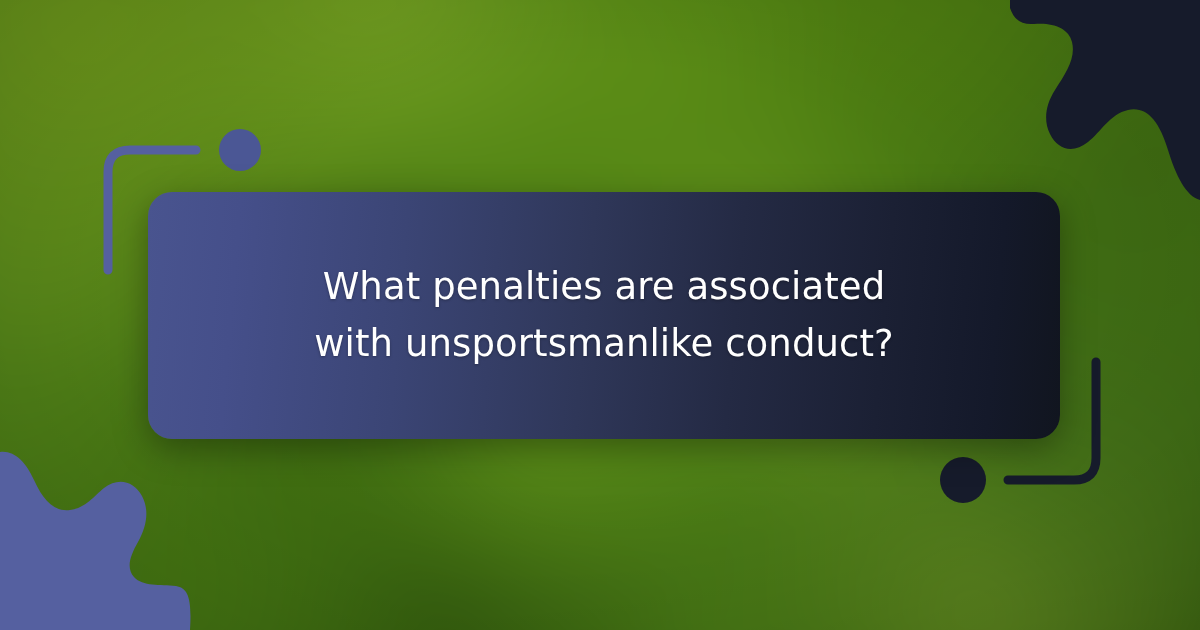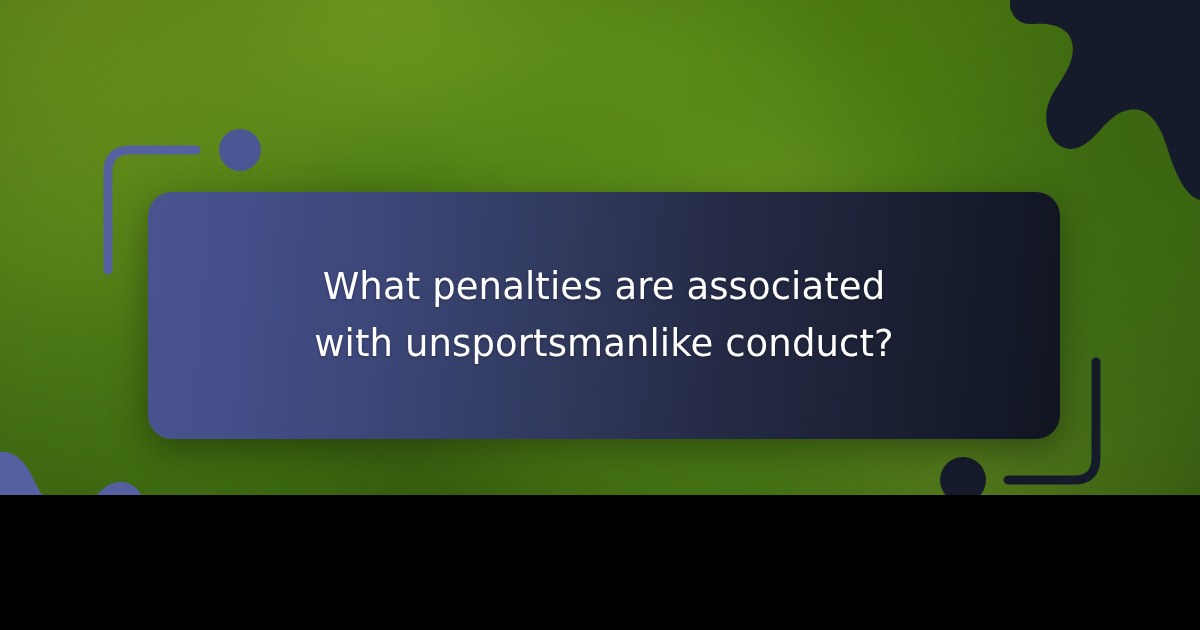--- a/index.html
+++ b/index.html
@@ -4,21 +4,21 @@
 <title>Question Card</title>
 <style>
   html, body {
     margin: 0;
     padding: 0;
     background: #000;
   }
   #stage {
     position: relative;
     width: 1200px;
-    height: 495px;
+    height: 630px;
     overflow: hidden;
     font-family: "DejaVu Sans", "Liberation Sans", sans-serif;
   }
 
   
   .bg-base {
     position: absolute;
     inset: 0;
     background: #4c7f14;
   }

